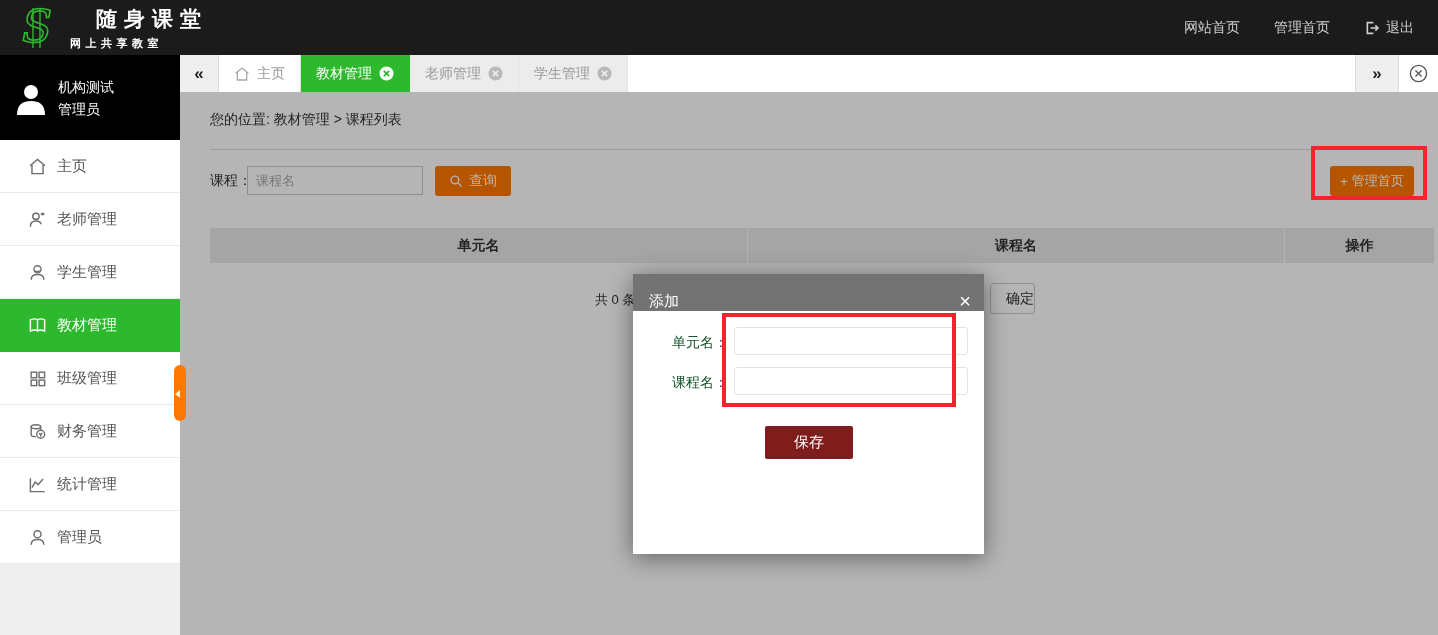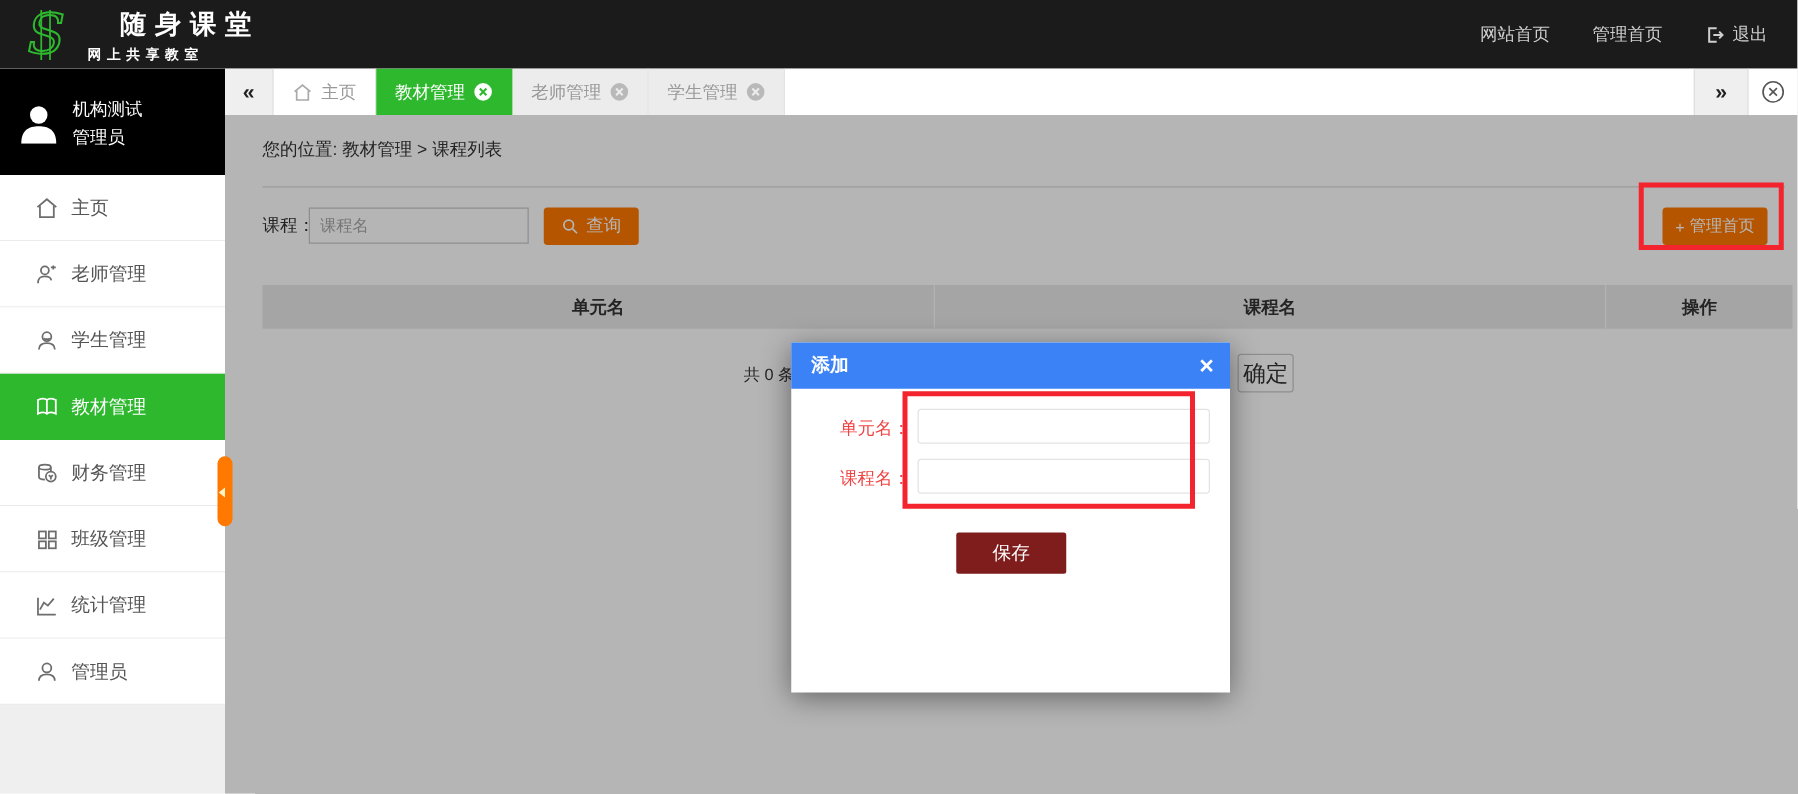--- a/index.html
+++ b/index.html
@@ -57,39 +57,39 @@
   .query-btn { position:absolute; left:255px; top:74px; width:76px; height:30px; background:#ff7800; color:#fff;
                border:none; border-radius:3px; font-size:14px; display:flex; align-items:center; justify-content:center; gap:6px; cursor:pointer; }
   .add-btn { position:absolute; left:1150px; top:74px; width:84px; height:30px; background:#ff7800; color:#fff;
              border:none; border-radius:3px; font-size:13px; display:flex; align-items:center; justify-content:center; gap:4px; cursor:pointer; }
   .grid-header { position:absolute; left:30px; top:136px; width:1224px; height:35px; background:#e9e9e9; display:flex; }
   .gh-cell { display:flex; align-items:center; justify-content:center; font-size:14px; font-weight:bold; color:#333;
              border-right:1px solid rgba(255,255,255,.85); }
   .gh-c1 { width:538px; } .gh-c2 { width:537px; } .gh-c3 { flex:1; border-right:none; }
   .total-txt { position:absolute; left:415px; top:199px; font-size:13px; color:#333; }
   .confirm-btn { position:absolute; left:810px; top:191px; width:45px; height:31px; background:#fff;
-                 border:1px solid #c9c9c9; border-radius:3px; font-size:18px; color:#333; cursor:pointer; }
+                 border:1px solid #c9c9c9; border-radius:3px; font-size:14px; color:#333; cursor:pointer;text-align:right; }
 
   
   .mask { position:absolute; left:180px; top:92px; width:1258px; height:543px;
           background:rgba(0,0,0,0.29); z-index:5; }
 
   
   .handle { position:absolute; left:174px; top:365px; width:12px; height:56px; background:#ff7800;
             border-radius:6px; z-index:6; cursor:pointer; }
   .handle::after { content:""; position:absolute; left:1px; top:25px; border-top:4px solid transparent;
                    border-bottom:4px solid transparent; border-right:5px solid #fdf3c9; }
 
   
   .modal { position:absolute; left:633px; top:274px; width:351px; height:280px; background:#fff; z-index:10;
            box-shadow:0 4px 22px rgba(0,0,0,0.45); }
-  .modal-head { height:37px; background:#3b82f6; display:flex; align-items:center;font-weight:bold; }
+  .modal-head { height:37px; background:#737373; display:flex; align-items:flex-end; }
   .modal-title { color:#fff; font-size:15px; margin-left:16px; }
   .modal-x { margin-left:auto; margin-right:13px; color:#fff; font-size:20px; line-height:1; cursor:pointer; }
-  .m-label { position:absolute; left:0; width:95px; text-align:right; font-size:14px; color:#ef4444; }
+  .m-label { position:absolute; left:0; width:95px; text-align:right; font-size:14px; color:#14532d; }
   .m-input { position:absolute; left:101px; width:234px; height:28px; border:1px solid #e3e3e3; border-radius:3px;
              padding:0 8px; font-size:13px; color:#333; background:#fff; }
   .save-btn { position:absolute; left:132px; top:152px; width:88px; height:33px; background:#7f1d1d; color:#fff;
               border:none; border-radius:2px; font-size:15px; cursor:pointer; }
 
   
   .anno { position:absolute; border:4px solid #f3242e; background:transparent; z-index:20; pointer-events:none; }
   .anno-add { left:1311px; top:146px; width:116px; height:54px; }
   .anno-inputs { left:722px; top:313px; width:234px; height:94px; }
 
@@ -167,36 +167,36 @@
     </div>
     <div class="menu-item active">
       <svg class="mi-icon" viewBox="0 0 24 24" fill="none" stroke="currentColor" stroke-width="1.8">
         <path d="M3 5 C7 3.2 10 3.2 12 5 C14 3.2 17 3.2 21 5 V19 C17 17.2 14 17.2 12 19 C10 17.2 7 17.2 3 19 Z"></path>
           <path d="M12 5 V19"></path>
       </svg>
       <span>教材管理</span>
     </div>
     <div class="menu-item">
       <svg class="mi-icon" viewBox="0 0 24 24" fill="none" stroke="currentColor" stroke-width="1.8">
+        <rect x="4" y="4" width="7" height="7"></rect>
+          <rect x="14" y="4" width="7" height="7"></rect>
+          <rect x="4" y="14" width="7" height="7"></rect>
+          <rect x="14" y="14" width="7" height="7"></rect>
+      </svg>
+      <span>班级管理</span>
+    </div>
+    <div class="menu-item">
+      <svg class="mi-icon" viewBox="0 0 24 24" fill="none" stroke="currentColor" stroke-width="1.8">
         <ellipse cx="10" cy="6" rx="6" ry="2.5"></ellipse>
           <path d="M4 6 V16 C4 17.5 6.7 18.5 10 18.5"></path>
           <path d="M16 6 V10"></path>
         <circle cx="16" cy="15.5" r="5"></circle>
           <path d="M14 14 L16 16 L18 14 M16 16 V18.5"></path>
       </svg>
       <span>财务管理</span>
-    </div>
-    <div class="menu-item">
-      <svg class="mi-icon" viewBox="0 0 24 24" fill="none" stroke="currentColor" stroke-width="1.8">
-        <rect x="4" y="4" width="7" height="7"></rect>
-          <rect x="14" y="4" width="7" height="7"></rect>
-          <rect x="4" y="14" width="7" height="7"></rect>
-          <rect x="14" y="14" width="7" height="7"></rect>
-      </svg>
-      <span>班级管理</span>
     </div>
     <div class="menu-item">
       <svg class="mi-icon" viewBox="0 0 24 24" fill="none" stroke="currentColor" stroke-width="1.8">
         <path d="M3 4 V21 H21"></path>
           <path d="M5 16 L9 9 L13 12 L19 5"></path>
       </svg>
       <span>统计管理</span>
     </div>
     <div class="menu-item">
       <svg class="mi-icon" viewBox="0 0 24 24" fill="none" stroke="currentColor" stroke-width="1.8">

